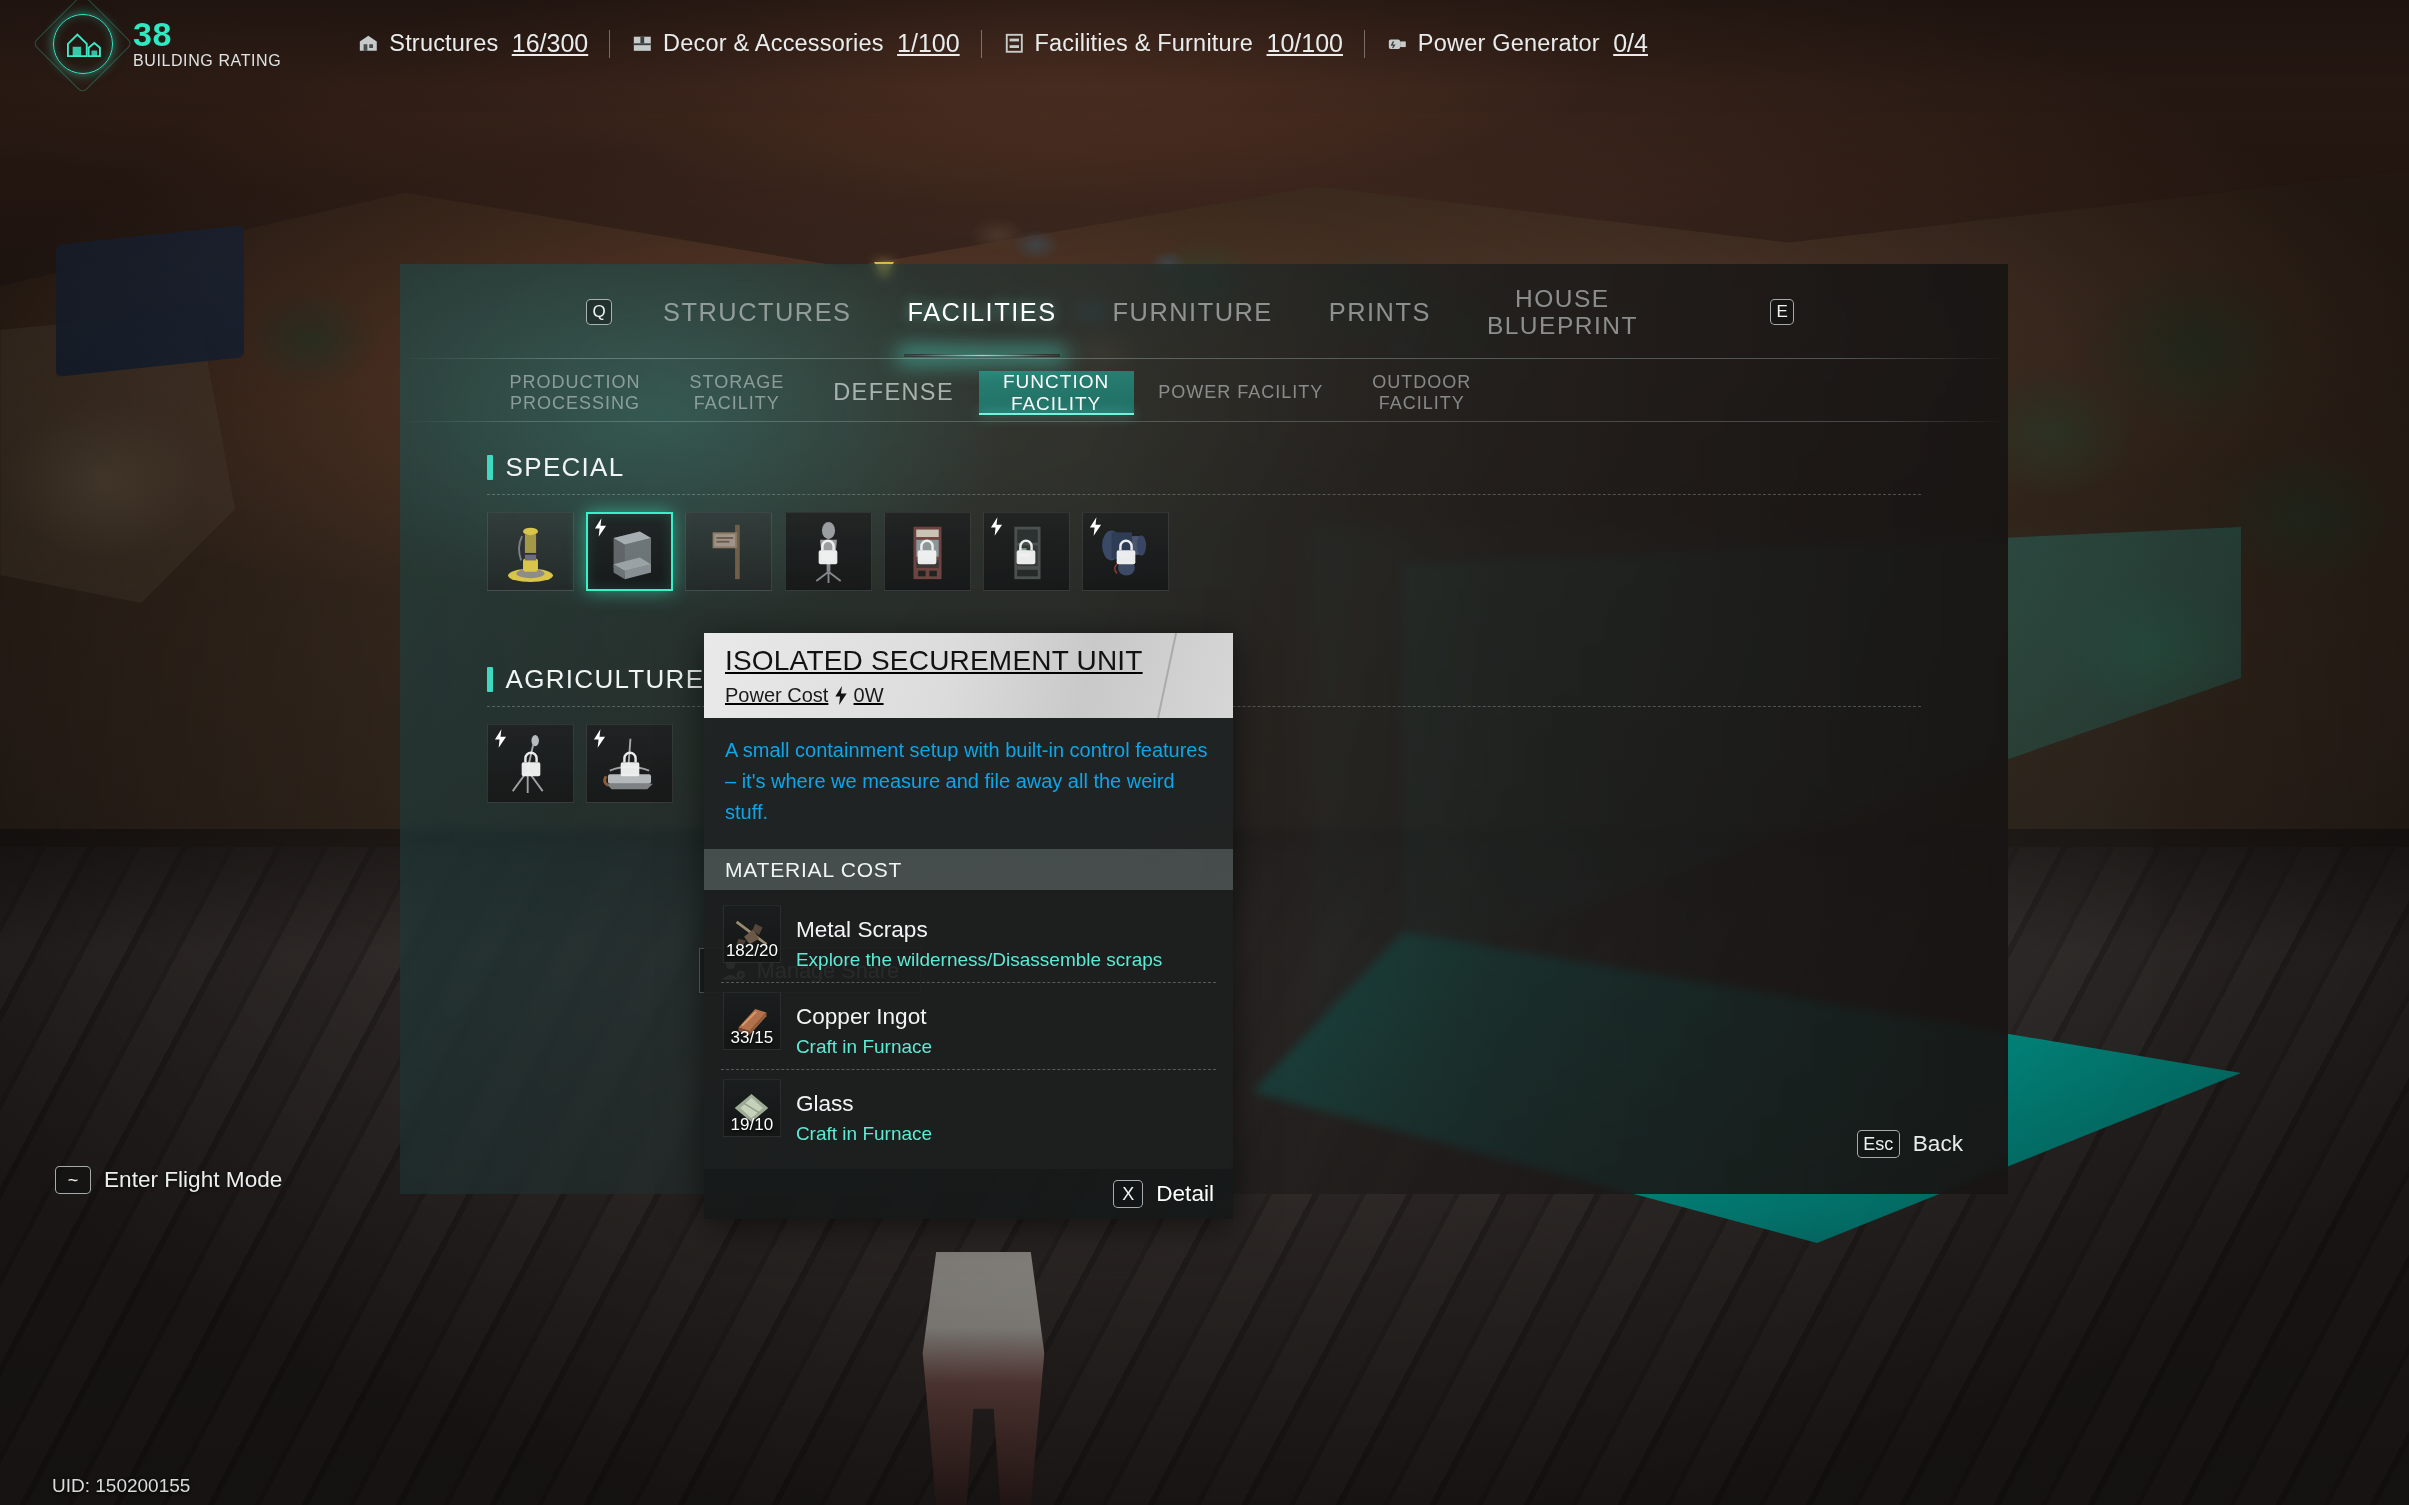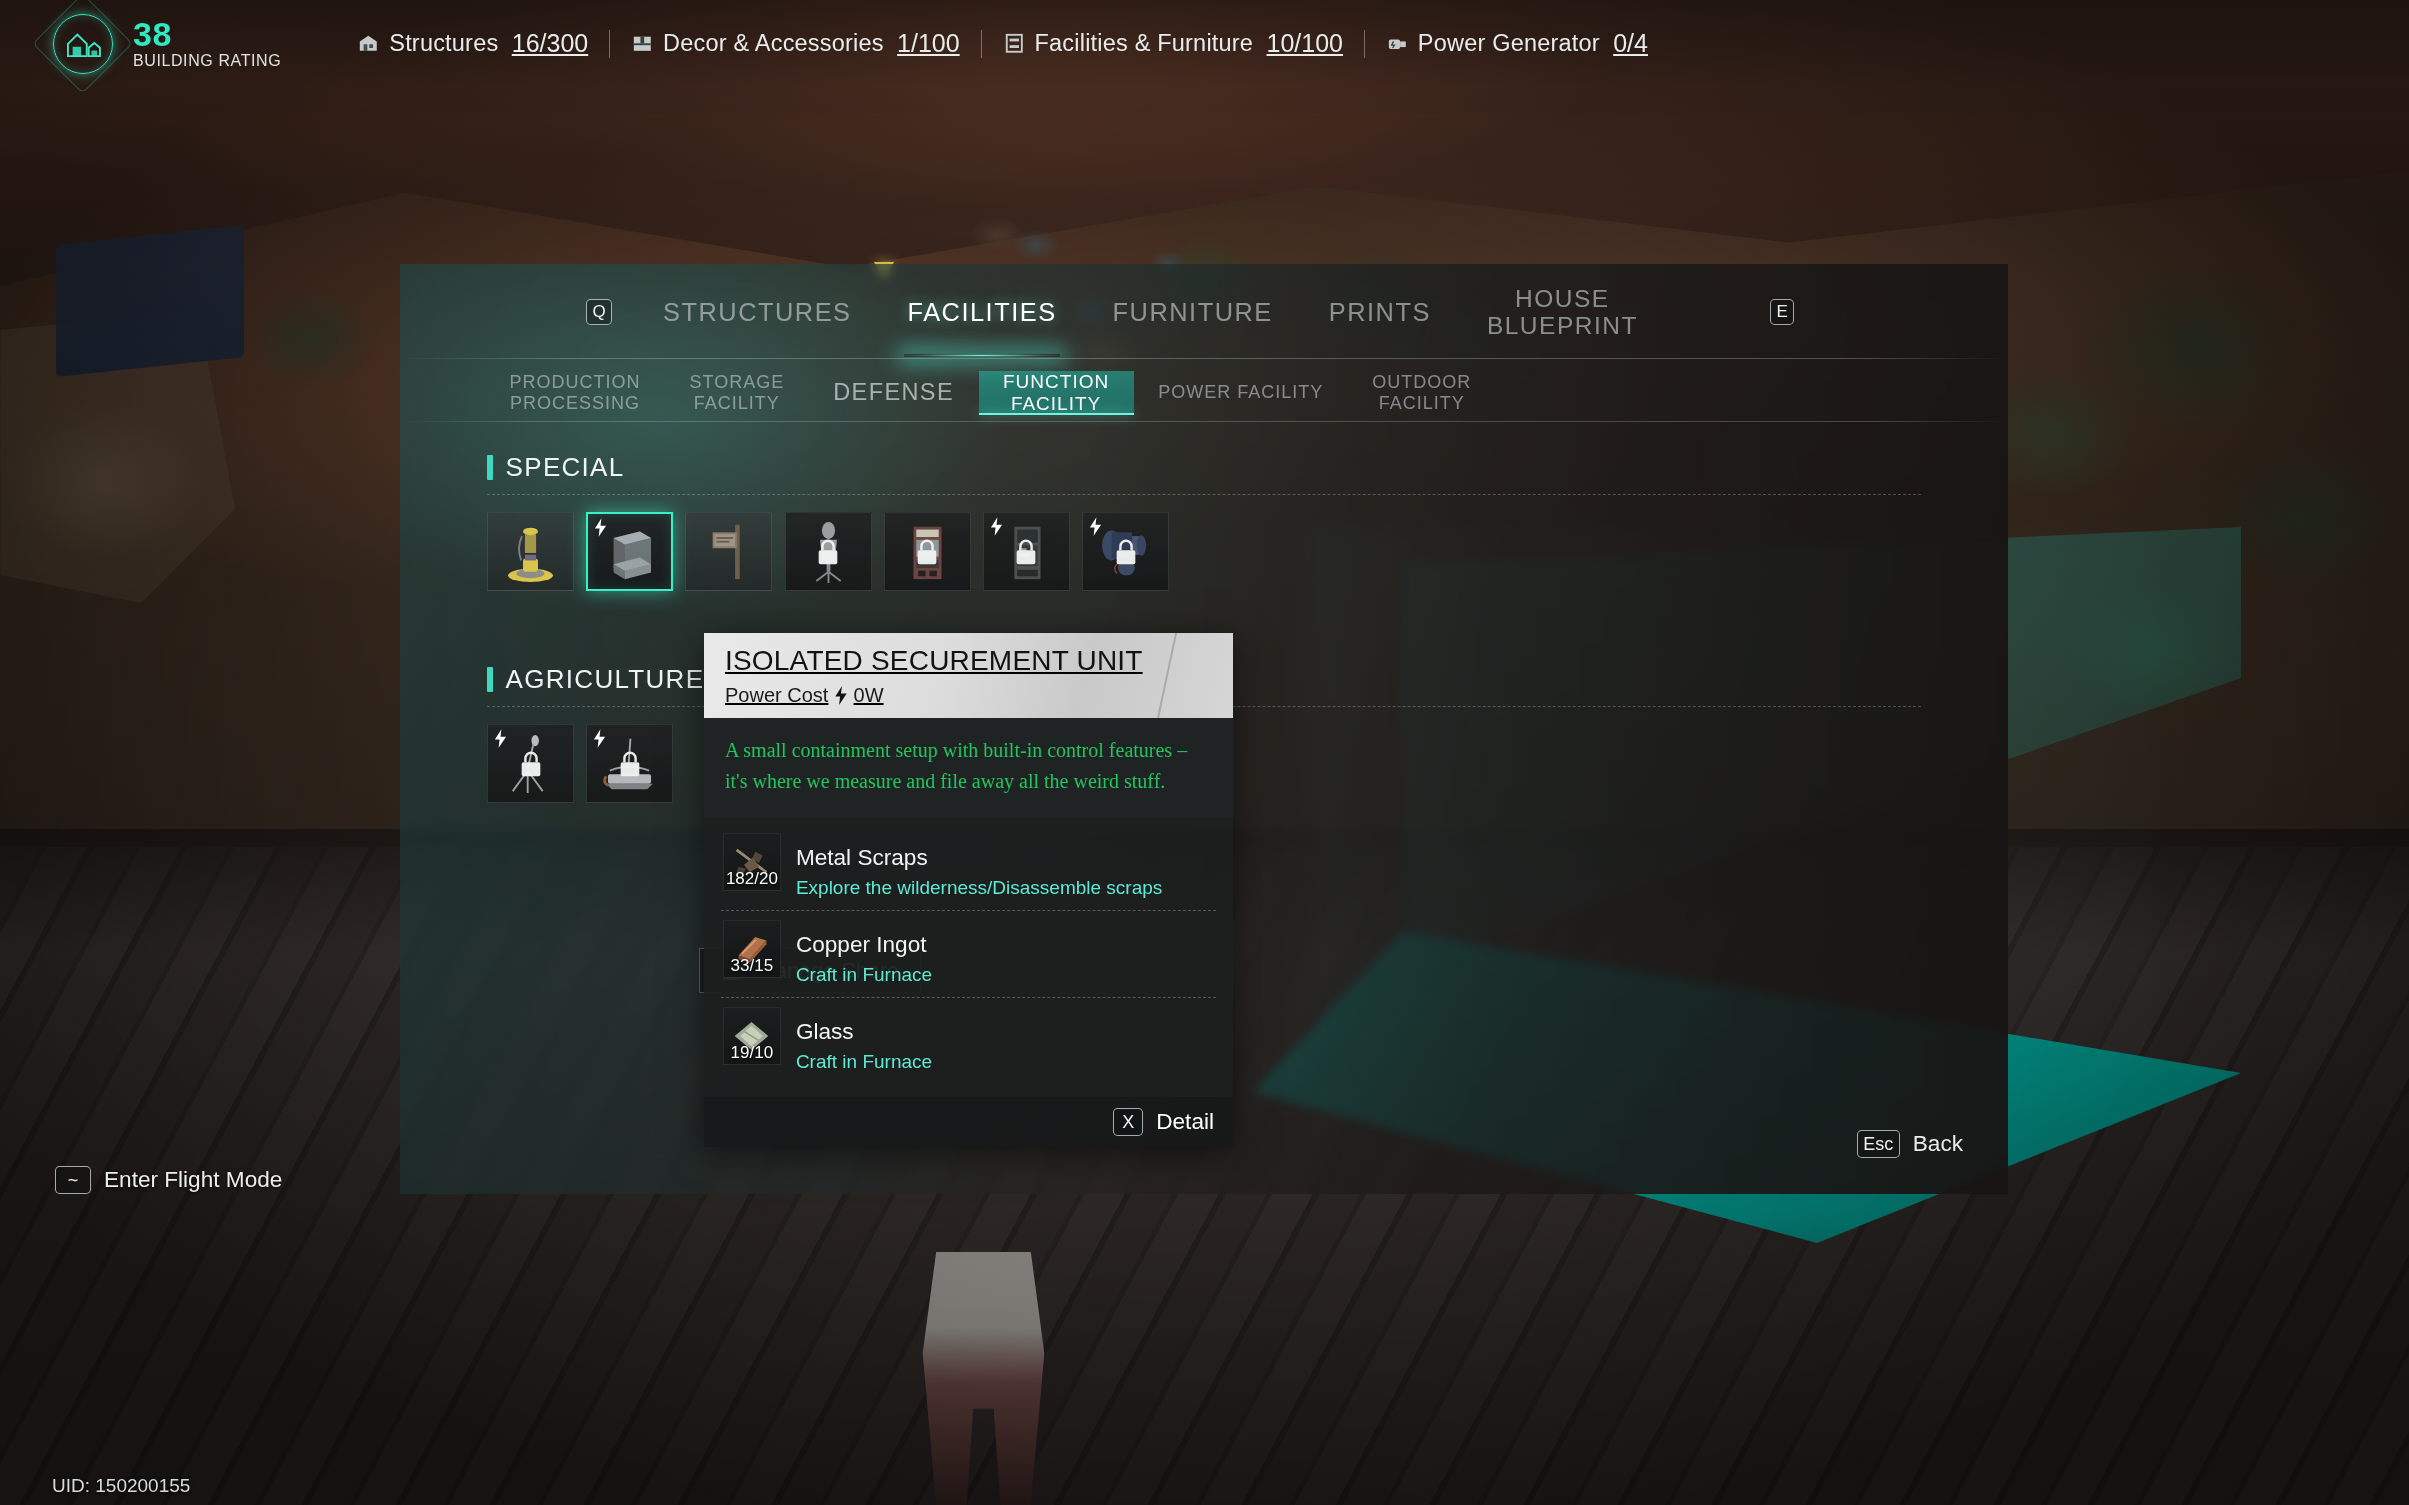--- a/index.html
+++ b/index.html
@@ -283,21 +283,21 @@
   }
   .tip-head::after{
     content:""; position:absolute; right: 66px; top:-28px; width: 1.9px; height: 151px;
     background: rgba(140,140,140,.55); transform: rotate(12deg);
   }
   .tip-title { color:#121212; font-size: 28px; line-height: 1.08; letter-spacing:0.2px; }
   .tip-power { color:#1a1a1a; font-size: 20px; margin-top: 7.5px; display:flex; align-items:center; gap: 5.6px; }
   .tip-body {
     background: rgba(32,35,35,.94); padding: 17px 21px 21px 21px;
   }
-  .tip-desc { color:#22c55e; font-size: 20px; line-height: 1.55; font-family: Liberation Serif, serif; }
+  .tip-desc { color:#0ea5e9; font-size: 20px; line-height: 1.55; }
   .tip-matbar {
     background: rgba(74,80,80,.92); color:#f0f3f3; font-size: 21px; letter-spacing:0.8px;
     padding: 8.5px 21px;
   }
   .tip-mats { background: rgba(28,31,31,.95); padding: 5.6px 17px 13px 17px; }
   .mat-row { display:flex; align-items:flex-start; gap: 15px; padding: 9.4px 1.9px 9.4px 1.9px; position:relative; }
   .mat-row + .mat-row { border-top: 1.9px dashed rgba(205,215,213,.32); }
   .mat-ico {
     position:relative; width: 58px; height: 58px; flex:0 0 auto;
     background: linear-gradient(180deg,#1b1e1e,#141616); border: 0.9px solid rgba(120,130,128,.18);
@@ -632,20 +632,21 @@
           <path d="M8 0 L1 11 H6 L5 20 L13 8 H7 Z" fill="#121212"></path>
         </svg>
         <span>0W</span>
       </div>
     </div>
 
     <div class="tip-body">
       <div class="tip-desc">A small containment setup with built-in control features – it's where we measure and file away all the weird stuff.</div>
     </div>
 
+    <div class="tip-matbar">MATERIAL COST</div>
 
     <div class="tip-mats">
 
       <div class="mat-row">
         <div class="mat-ico">
           <svg width="41" height="36" viewBox="0 0 44 38">
             <path d="M6 6 L38 30" stroke="#9b8a72" stroke-width="3"></path>
             <path d="M14 22 L24 14 L30 24 L20 30 Z" fill="#6b5848"></path>
             <path d="M26 8 L34 12 L30 20 L23 15 Z" fill="#554639"></path>
             <path d="M8 24 L16 26 L13 32 L6 30 Z" fill="#4b3f35"></path>

